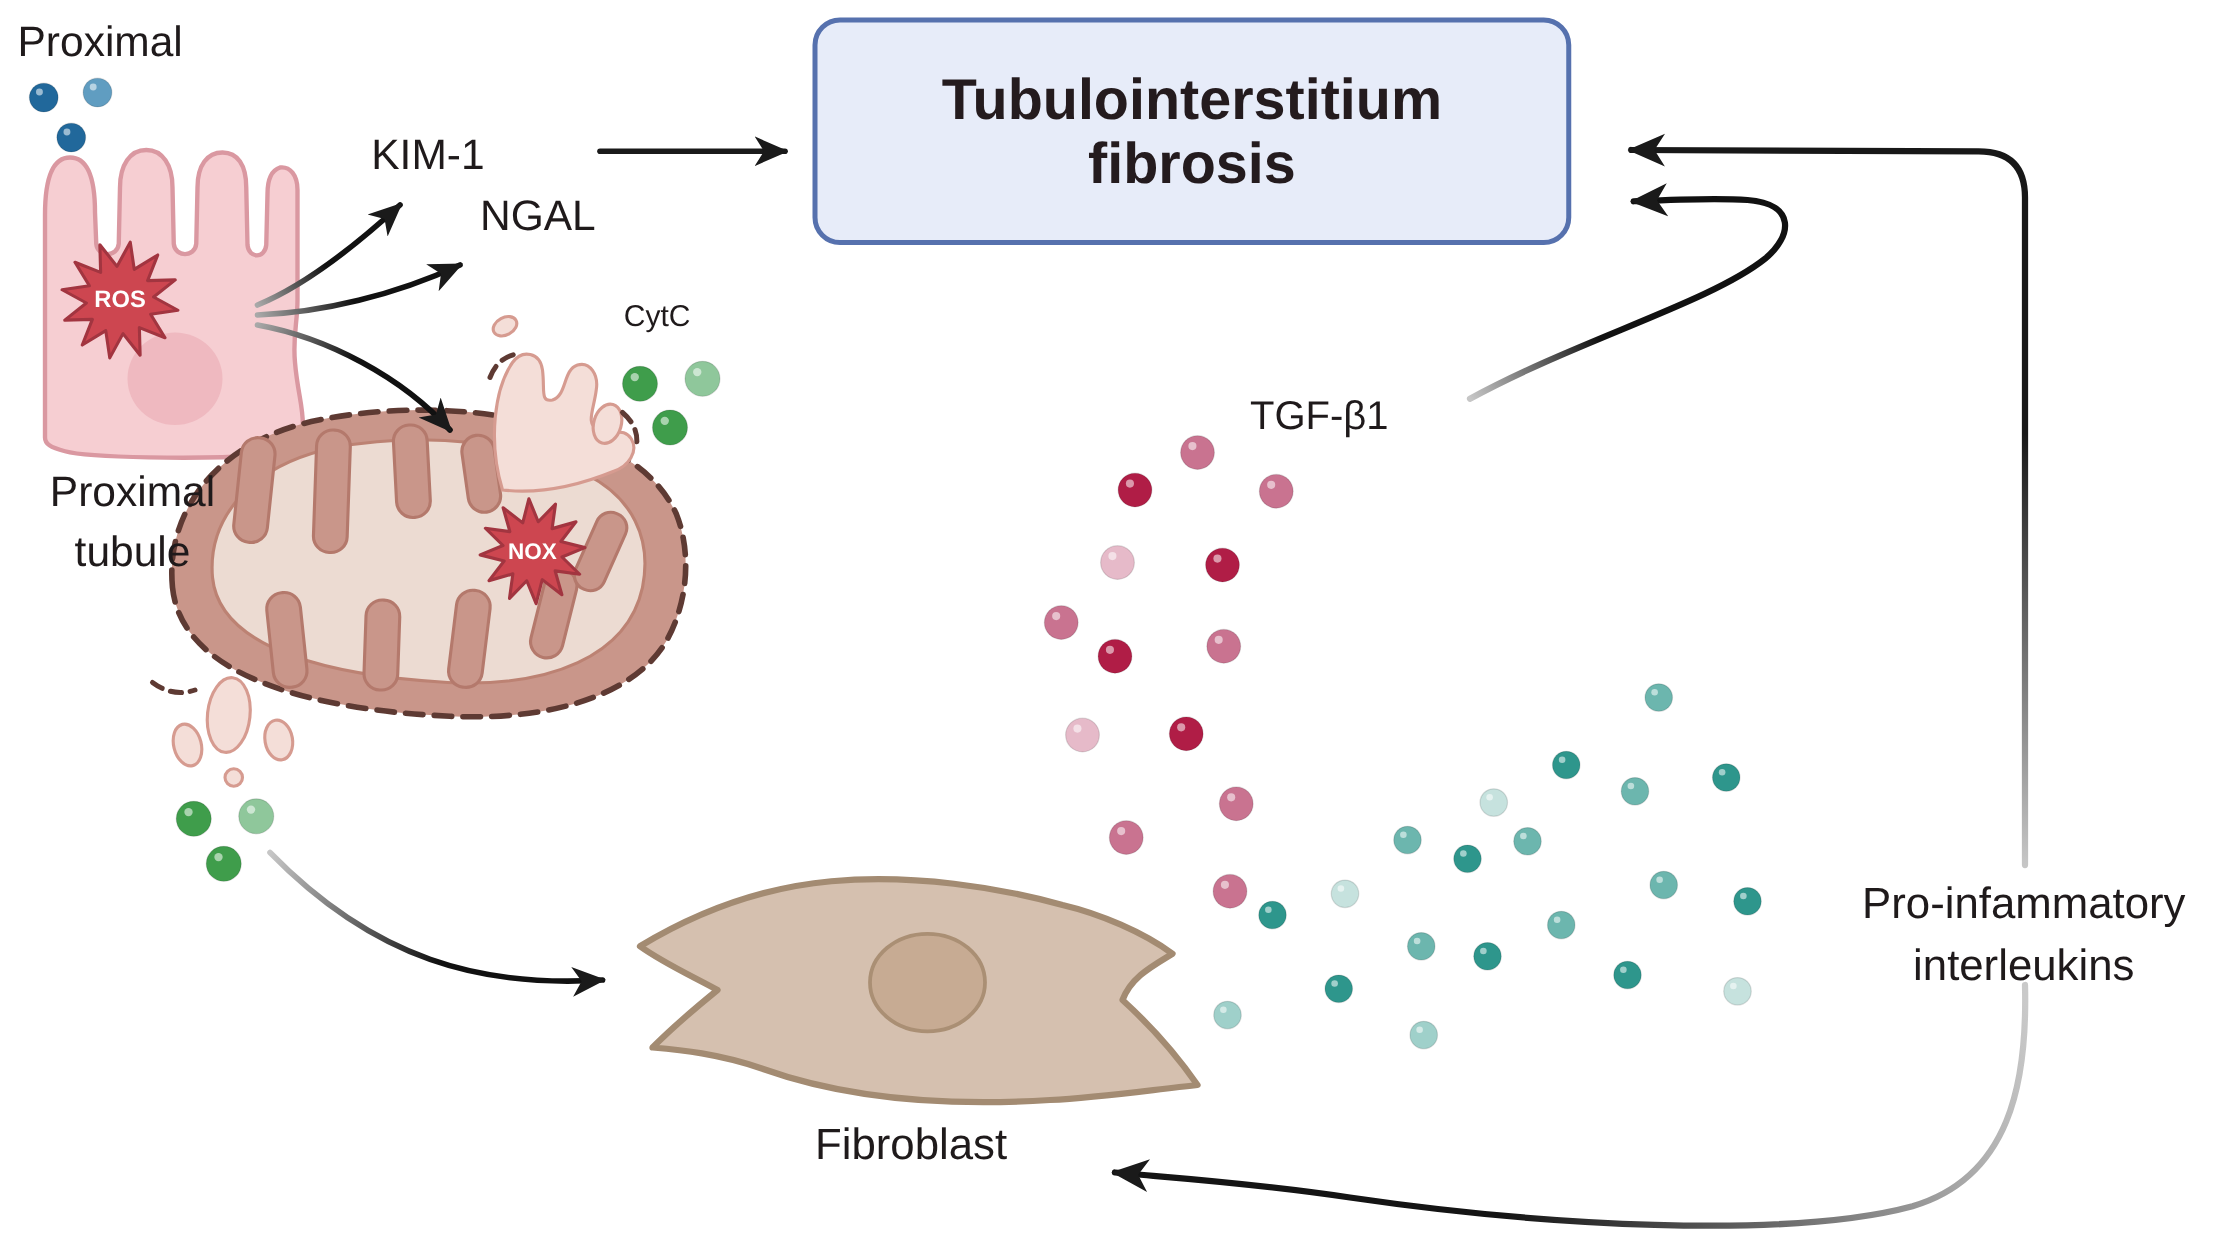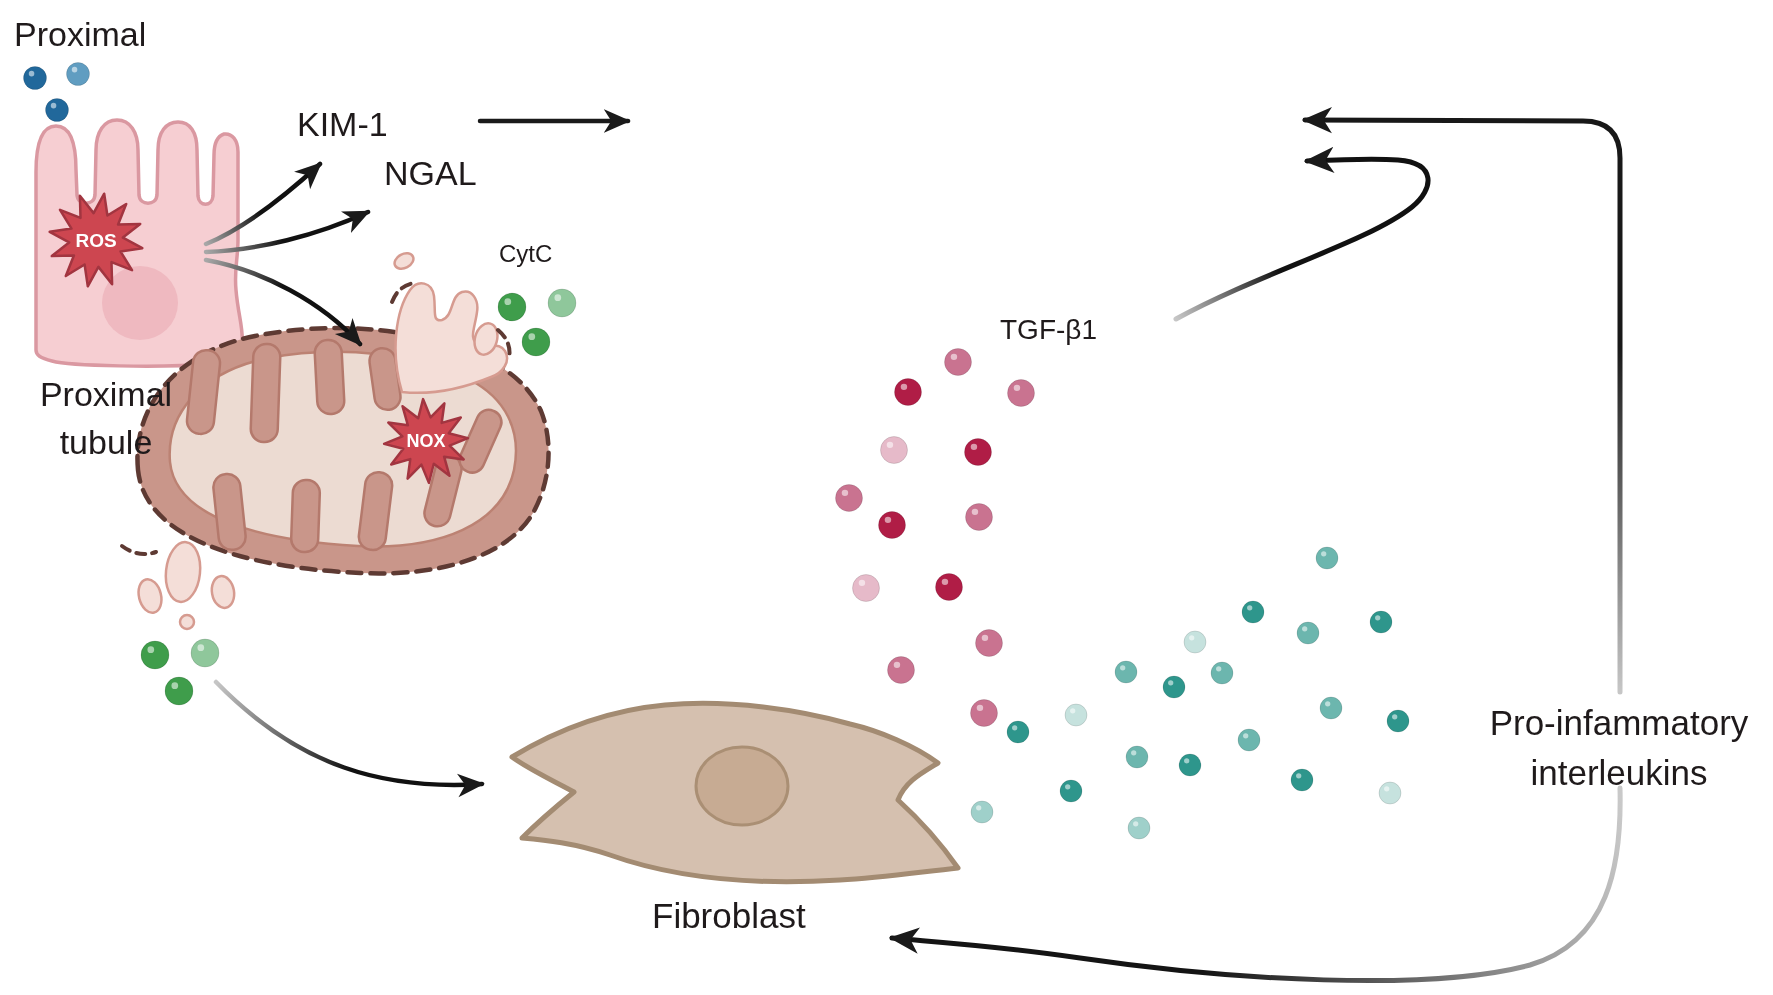--- a/index.html
+++ b/index.html
@@ -5,21 +5,21 @@
   html,body{margin:0;padding:0;}
   body{width:1773px;height:995px;background:#ffffff;position:relative;overflow:hidden;
        font-family:"Liberation Sans","DejaVu Sans",sans-serif;color:#1f1a1b;}
   #scene{position:absolute;left:0;top:0;width:1773px;height:995px;}
   .lbl{position:absolute;font-size:34px;line-height:1.15;white-space:nowrap;color:#1f1a1b;}
   .lbl.center{text-align:center;white-space:normal;}
   #albumin-label{left:14px;top:15px;}
   #kim1-label{left:297px;top:93px;margin-top:12px;}
   #ngal-label{left:384px;top:154px;}
   #cytc-label{left:499px;top:240px;font-size:24px;}
-  #tgf-label{left:1000px;top:314px;font-size:28px;}
+  #tgf-label{left:1000px;top:314px;font-size:32px;}
   #proximal-label{left:0px;top:370px;width:150px;line-height:48px;padding-left:31px;}
   #fibroblast-label{left:652px;top:896px;font-size:35px;}
   #proinf-label{left:1454px;top:698px;width:330px;line-height:50px;font-size:35px;}
   #fibrosis-box{position:absolute;left:650px;top:14px;width:607px;height:182px;
       border:4px solid #5671ae;border-radius:22px;background:#e7ecf9;box-sizing:border-box;
       display:flex;flex-direction:column;align-items:center;justify-content:center;}
   #fibrosis-box .t{font-size:46px;font-weight:bold;line-height:51px;color:#241b1e;text-align:center;}
   svg{position:absolute;left:0;top:0;}
 </style>
 </head>
@@ -253,13 +253,17 @@
   <div class="lbl center" id="proximal-label">
     <div>Proximal</div>
     <div>tubule</div>
   </div>
   <div class="lbl" id="fibroblast-label">Fibroblast</div>
   <div class="lbl center" id="proinf-label">
     <div>Pro-infammatory</div>
     <div>interleukins</div>
   </div>
 
+  <div id="fibrosis-box">
+    <div class="t">Tubulointerstitium</div>
+    <div class="t">fibrosis</div>
+  </div>
 </div>
 
 </body></html>

